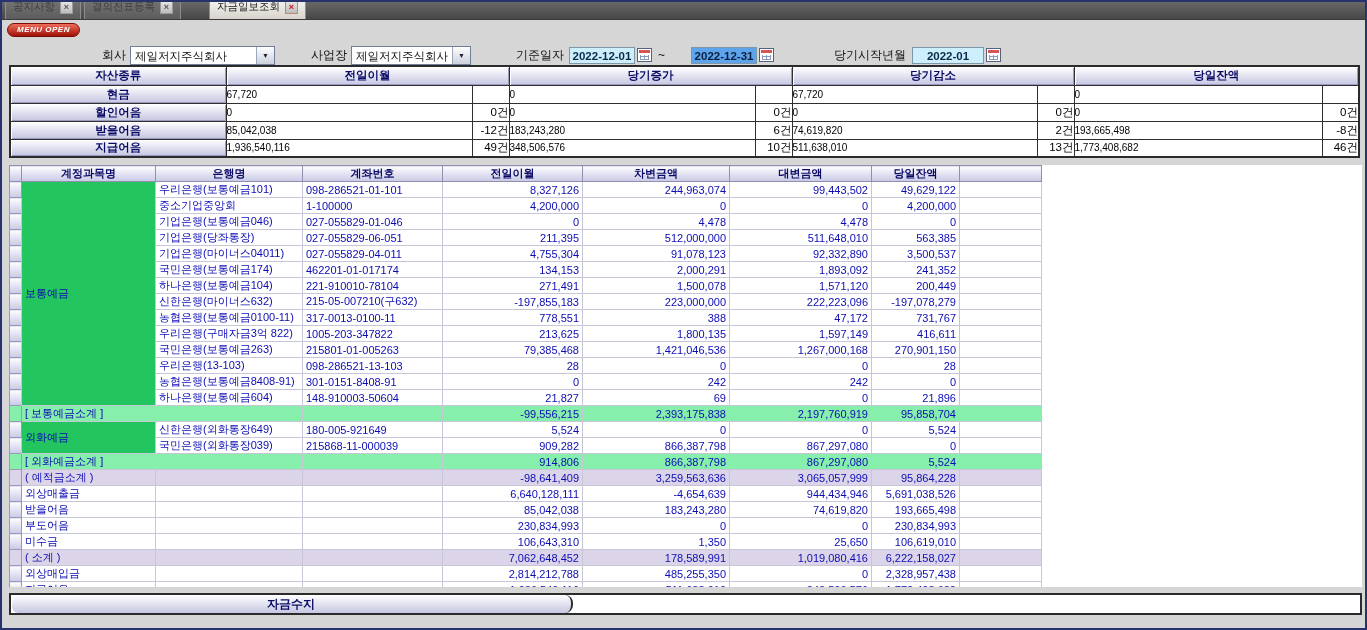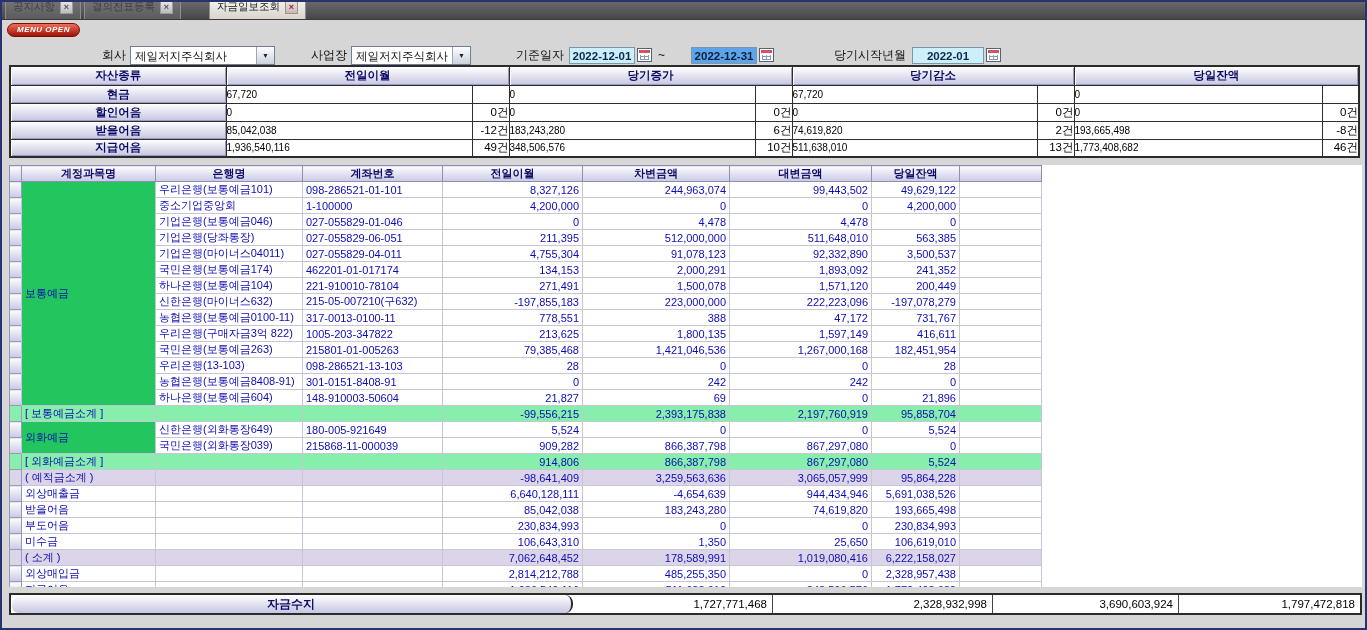--- a/index.html
+++ b/index.html
@@ -303,21 +303,21 @@
             <td class="num">416,611</td>
             <td class="blank"></td>
           </tr>
           <tr>
             <td class="ind"></td>
             <td>국민은행(보통예금263)</td>
             <td>215801-01-005263</td>
             <td class="num">79,385,468</td>
             <td class="num">1,421,046,536</td>
             <td class="num">1,267,000,168</td>
-            <td class="num">182,451,954</td>
+            <td class="num">270,901,150</td>
             <td class="blank"></td>
           </tr>
           <tr>
             <td class="ind"></td>
             <td>우리은행(13-103)</td>
             <td>098-286521-13-103</td>
             <td class="num">28</td>
             <td class="num">0</td>
             <td class="num">0</td>
             <td class="num">28</td>
@@ -473,21 +473,15 @@
             <td class="num">348,506,576</td>
             <td class="num">1,773,408,682</td>
             <td class="blank"></td>
           </tr>
         </tbody>
     </table>
   </div>
 
   <div id="fundsrow">
     <div id="funds-label">자금수지</div>
-    <div id="funds-values">
-        <div class="funds-cell">1,727,771,468</div>
-        <div class="funds-cell">2,328,932,998</div>
-        <div class="funds-cell">3,690,603,924</div>
-        <div class="funds-cell">1,797,472,818</div>
-      </div>
   </div>
 
 </div>
 
 </body></html>

